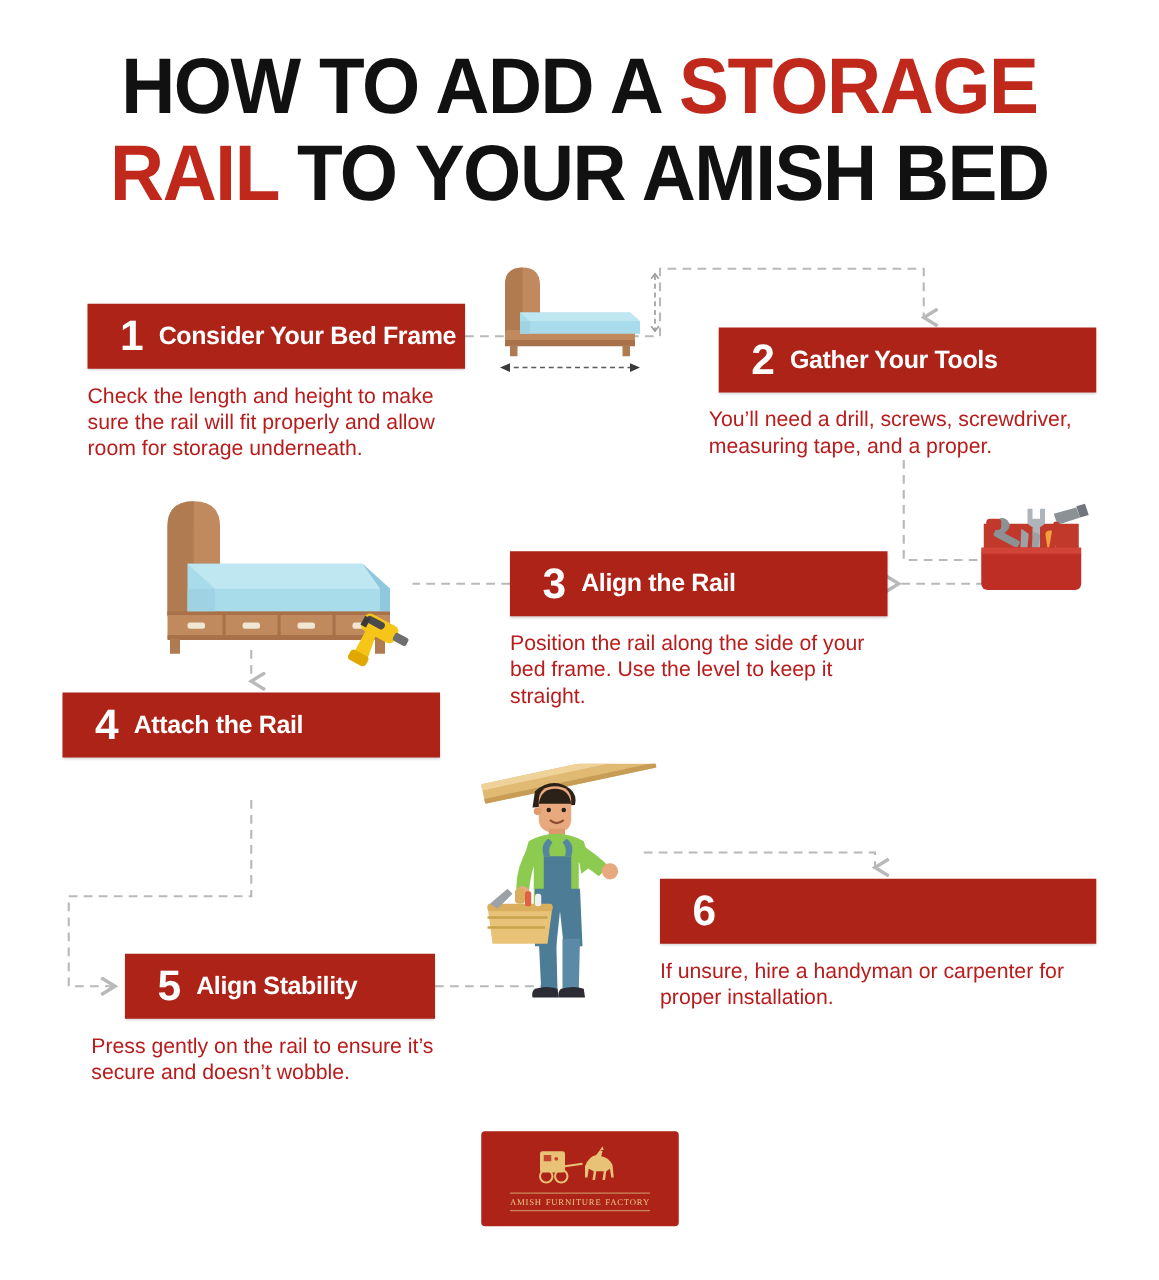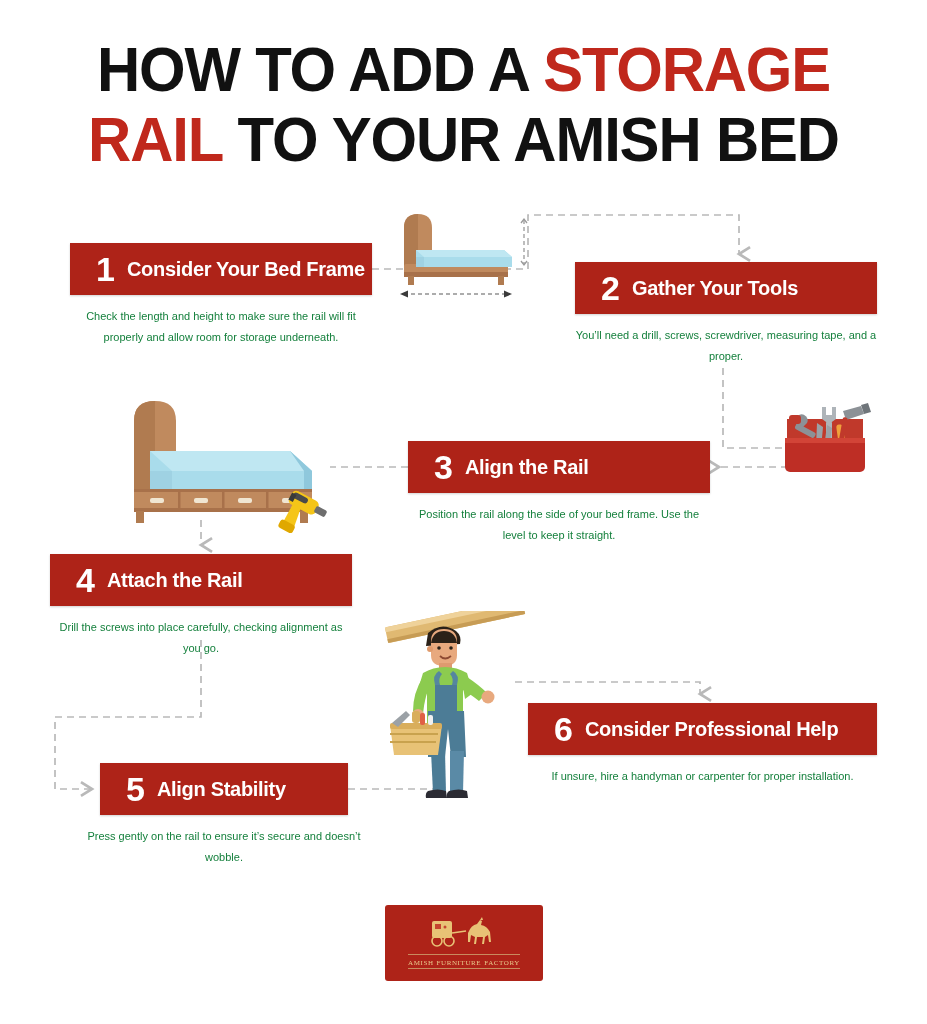--- a/index.html
+++ b/index.html
@@ -54,24 +54,23 @@
     font-family: "Liberation Sans", sans-serif;
     font-weight: 700;
     font-size: 20px;
     letter-spacing: -0.3px;
     color: #ffffff;
     white-space: nowrap;
   }
   .step-body {
     margin-top: 11px;
     font-family: "Liberation Sans", sans-serif;
-    font-size: 11px;
+    font-size: 17px;
     line-height: 21px;
-    color: #15803d;
-    text-align: center;
+    color: #b91c1c;
   }
 
   
   #step1 { left: 70px; top: 243px; width: 302px; }
   #step1 .step-body { width: 302px; }
   #step2 { left: 575px; top: 262px; width: 302px; }
   #step2 .step-body { width: 318px; margin-left: -8px; }
   #step3 { left: 408px; top: 441px; width: 302px; }
   #step3 .step-body { width: 302px; }
   #step4 { left: 50px; top: 554px; width: 302px; }
@@ -341,35 +340,33 @@
       <span class="step-title">Align the Rail</span>
     </div>
     <div class="step-body">Position the rail along the side of your bed frame. Use the level to keep it straight.</div>
   </div>
 
   <div class="step" id="step4">
     <div class="step-band">
       <span class="step-num">4</span>
       <span class="step-title">Attach the Rail</span>
     </div>
-    <div class="step-body">Drill the screws into place carefully, checking alignment as you go.</div>
   </div>
 
   <div class="step" id="step5">
     <div class="step-band">
       <span class="step-num">5</span>
       <span class="step-title">Align Stability</span>
     </div>
     <div class="step-body">Press gently on the rail to ensure it’s secure and doesn’t wobble.</div>
   </div>
 
   <div class="step" id="step6">
     <div class="step-band">
       <span class="step-num">6</span>
-      <span class="step-title">Consider Professional Help</span>
     </div>
     <div class="step-body">If unsure, hire a handyman or carpenter for proper installation.</div>
   </div>
 
   <div id="logo">
     <svg width="72" height="34" viewBox="0 0 72 34">
 
       <rect x="4" y="4" width="20" height="17" rx="2" fill="#E8C276"></rect>
       <rect x="7" y="7" width="6" height="5" fill="#C5442F"></rect>
       <circle cx="17" cy="10" r="1.5" fill="#C5442F"></circle>

